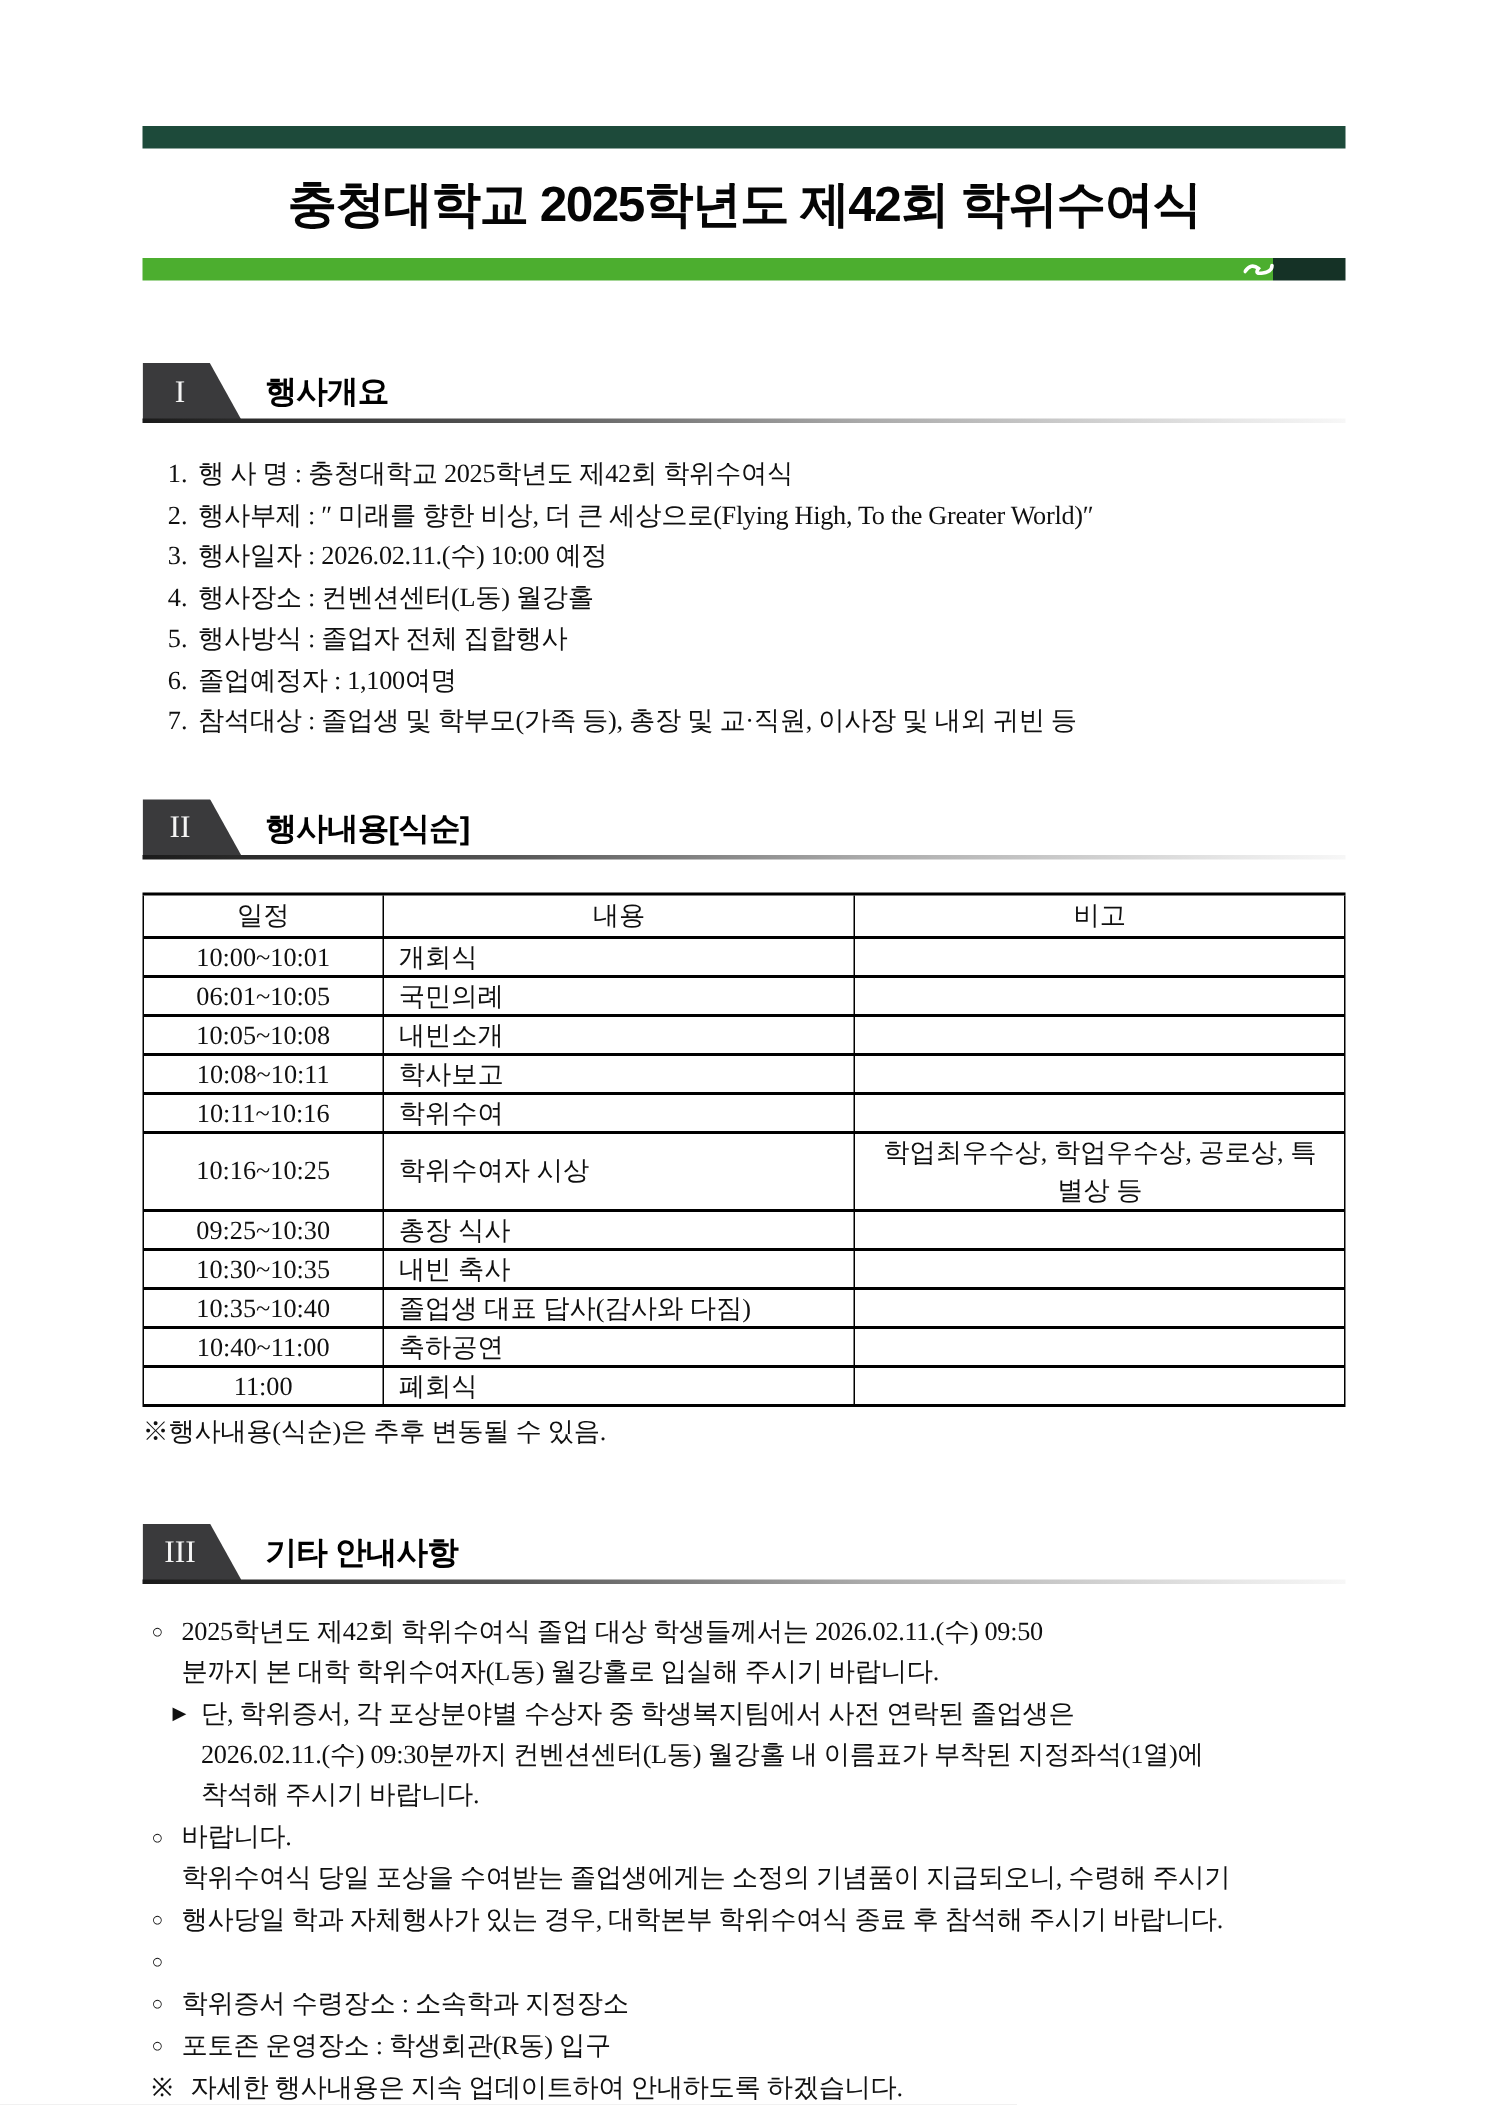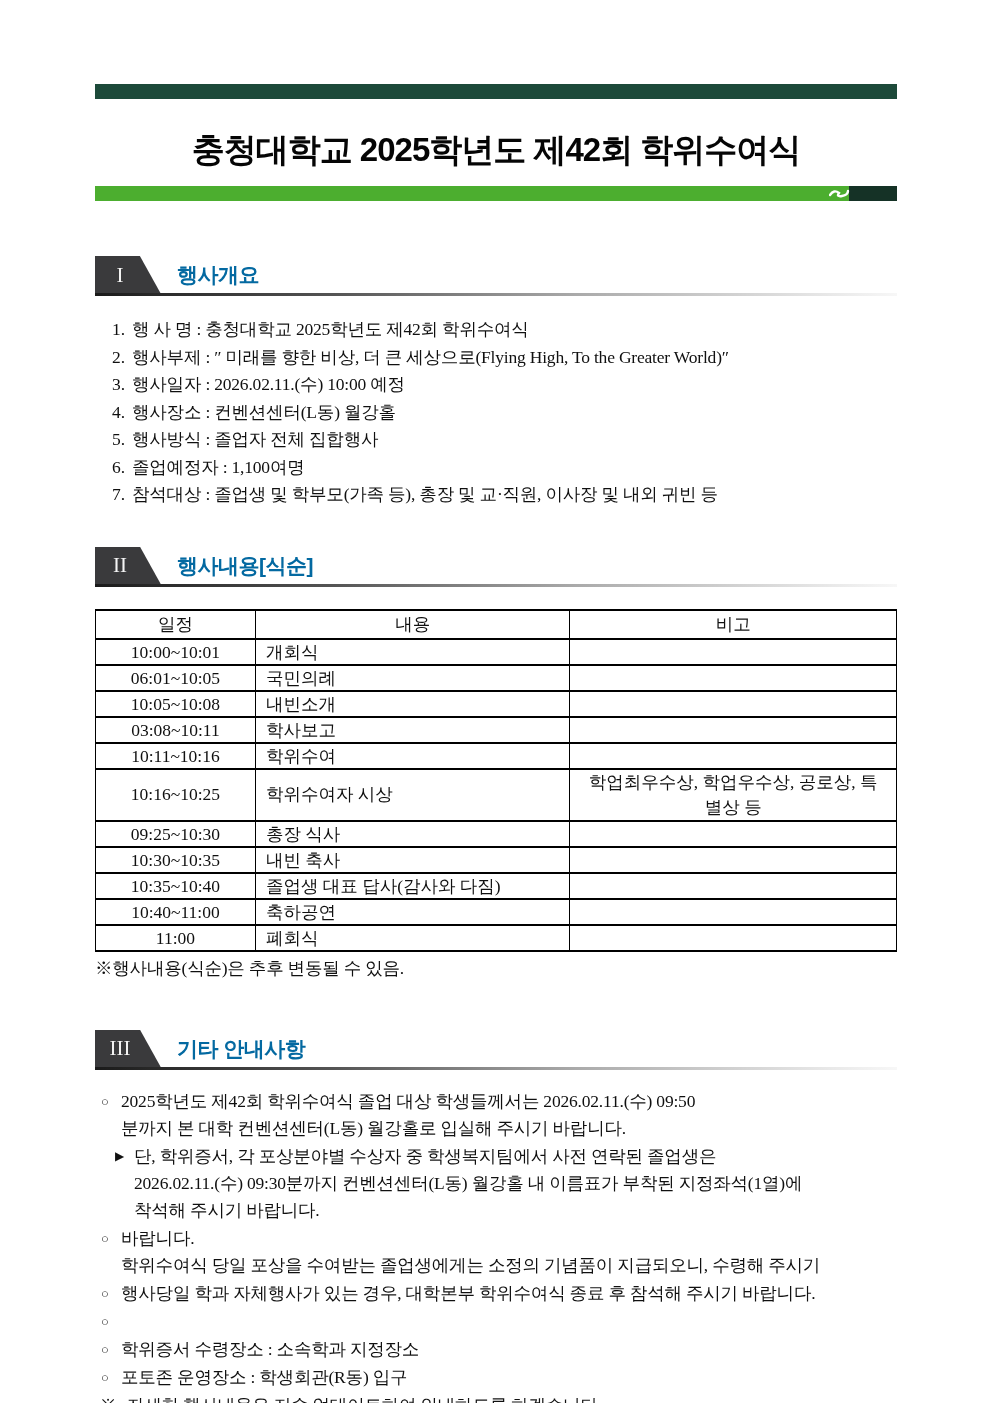--- a/index.html
+++ b/index.html
@@ -16,21 +16,21 @@
   .content { padding: 84px 95px 0 95px; }
 
   
   .bar-top { height: 15px; background: #1d4a3a; }
   .doc-title {
     text-align: center;
     font-family: "Liberation Sans", "DejaVu Sans", sans-serif;
     font-weight: 800;
     font-size: 33px;
     letter-spacing: -1px;
-    padding: 29px 0 13px 0;
+    padding: 15px 0 13px 0;
     color: #050505;
   }
   .bar-bottom {
     height: 15px;
     position: relative;
     background: linear-gradient(to right, #4cae2f 0%, #4cae2f 94%, #153226 94%, #153226 100%);
   }
   .ribbon-deco {
     position: absolute;
     left: 91.5%; top: 2px;
@@ -60,21 +60,21 @@
     clip-path: polygon(0 0, 68% 0, 100% 100%, 0 100%);
     padding-right: 16px;
     flex: 0 0 auto;
   }
   .sec-title {
     margin-left: 16px;
     font-family: "Liberation Sans", "DejaVu Sans", sans-serif;
     font-weight: 800;
     font-size: 21px;
     letter-spacing: -0.5px;
-    color: #0369a1;
+    color: #000000;
   }
 
   
   .ov-list { margin: 22px 0 0 8px; font-size: 17.5px; }
   .ov-item { display: flex; line-height: 27.5px; }
   .ov-num { width: 22px; text-align: right; margin-right: 7px; flex: 0 0 auto; }
   .ov-text { letter-spacing: -0.2px; }
 
   
   .program-table {
@@ -199,21 +199,21 @@
           <td class="col-time">06:01~10:05</td>
           <td class="col-detail">국민의례</td>
           <td class="col-remark"></td>
         </tr>
         <tr>
           <td class="col-time">10:05~10:08</td>
           <td class="col-detail">내빈소개</td>
           <td class="col-remark"></td>
         </tr>
         <tr>
-          <td class="col-time">03:08~10:11</td>
+          <td class="col-time">10:08~10:11</td>
           <td class="col-detail">학사보고</td>
           <td class="col-remark"></td>
         </tr>
         <tr>
           <td class="col-time">10:11~10:16</td>
           <td class="col-detail">학위수여</td>
           <td class="col-remark"></td>
         </tr>
         <tr class="row-tall">
           <td class="col-time">10:16~10:25</td>
@@ -256,21 +256,21 @@
       <div class="sec-title">기타 안내사항</div>
       <div class="sec-line"></div>
     </div>
 
     <div class="notes-list">
 
       <div class="note-item">
         <span class="nmark">○</span>
         <span class="nlines">
           <span class="nline">2025학년도 제42회 학위수여식 졸업 대상 학생들께서는 2026.02.11.(수) 09:50</span>
-          <span class="nline">분까지 본 대학 컨벤션센터(L동) 월강홀로 입실해 주시기 바랍니다.</span>
+          <span class="nline">분까지 본 대학 학위수여자(L동) 월강홀로 입실해 주시기 바랍니다.</span>
         </span>
       </div>
 
       <div class="note-item sub">
         <span class="nmark">▶</span>
         <span class="nlines">
           <span class="nline">단, 학위증서, 각 포상분야별 수상자 중 학생복지팀에서 사전 연락된 졸업생은</span>
           <span class="nline">2026.02.11.(수) 09:30분까지 컨벤션센터(L동) 월강홀 내 이름표가 부착된 지정좌석(1열)에</span>
           <span class="nline">착석해 주시기 바랍니다.</span>
         </span>

